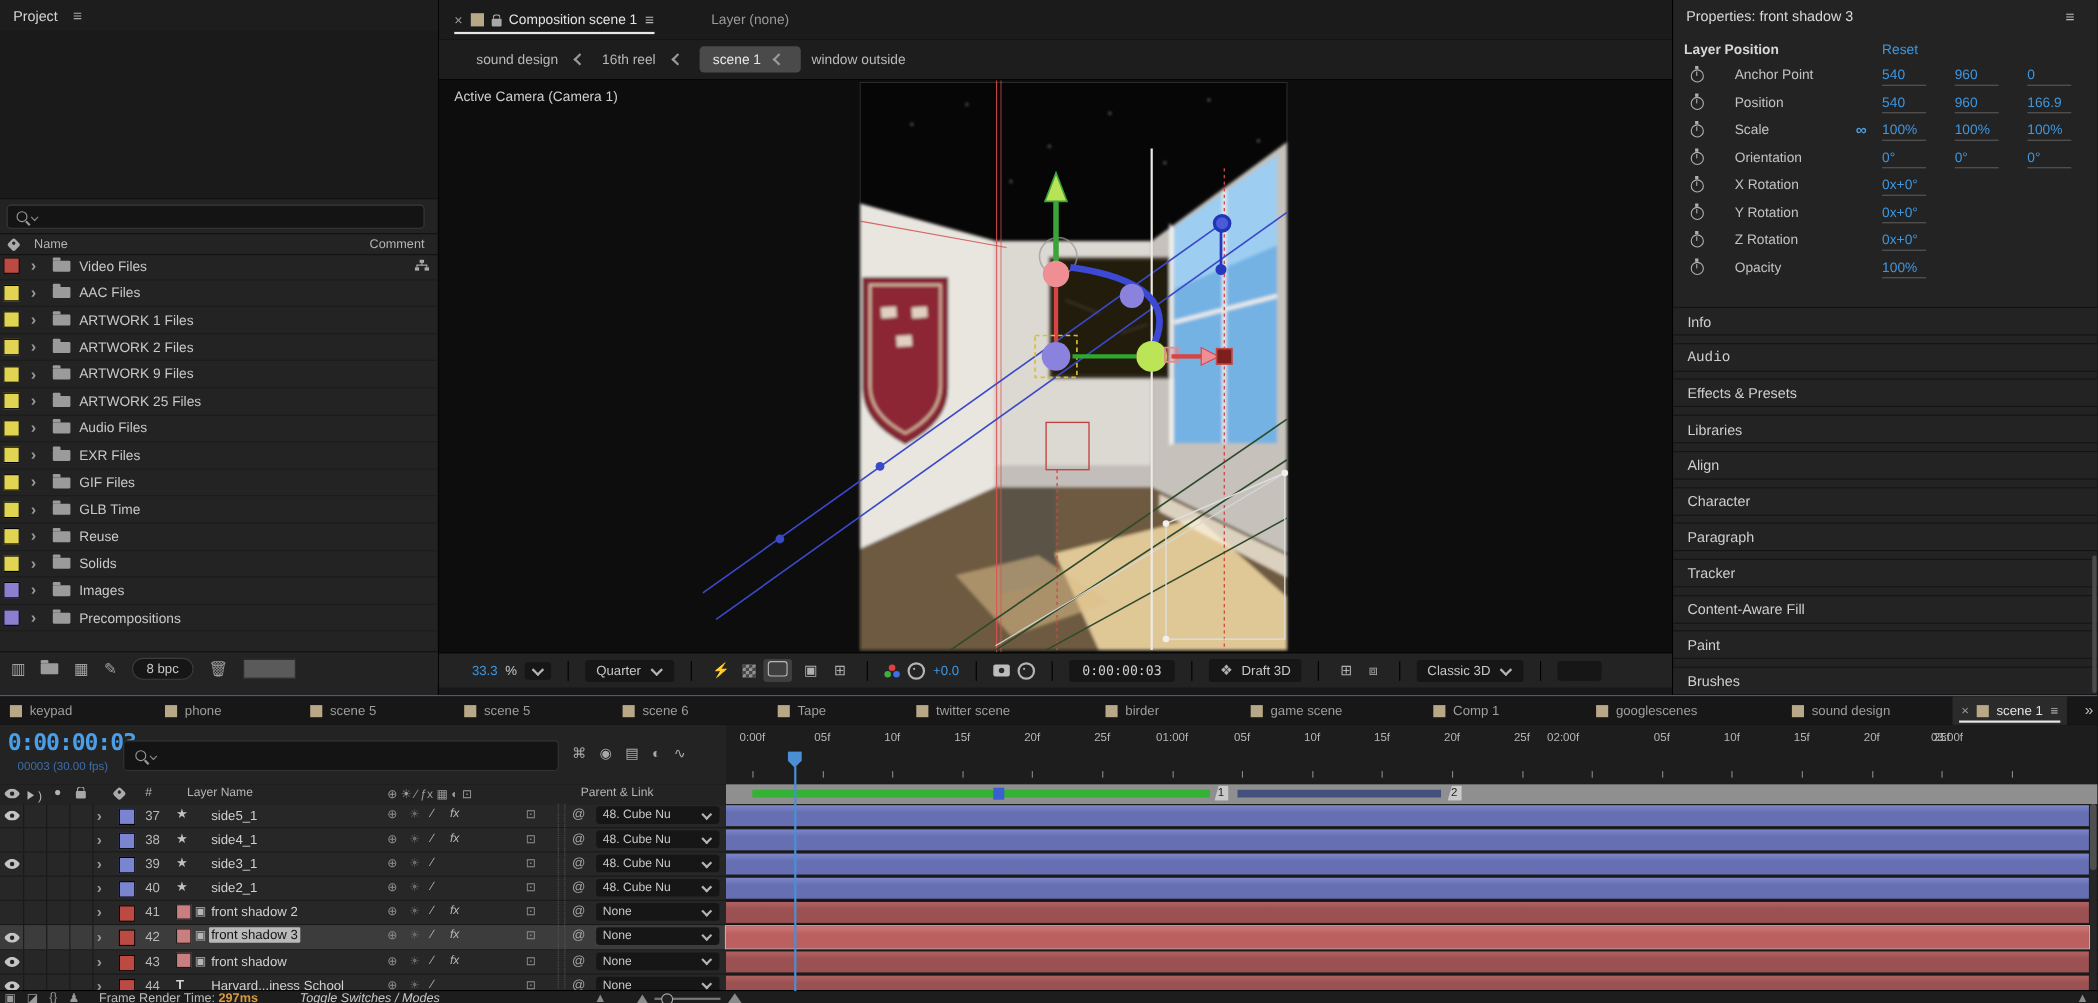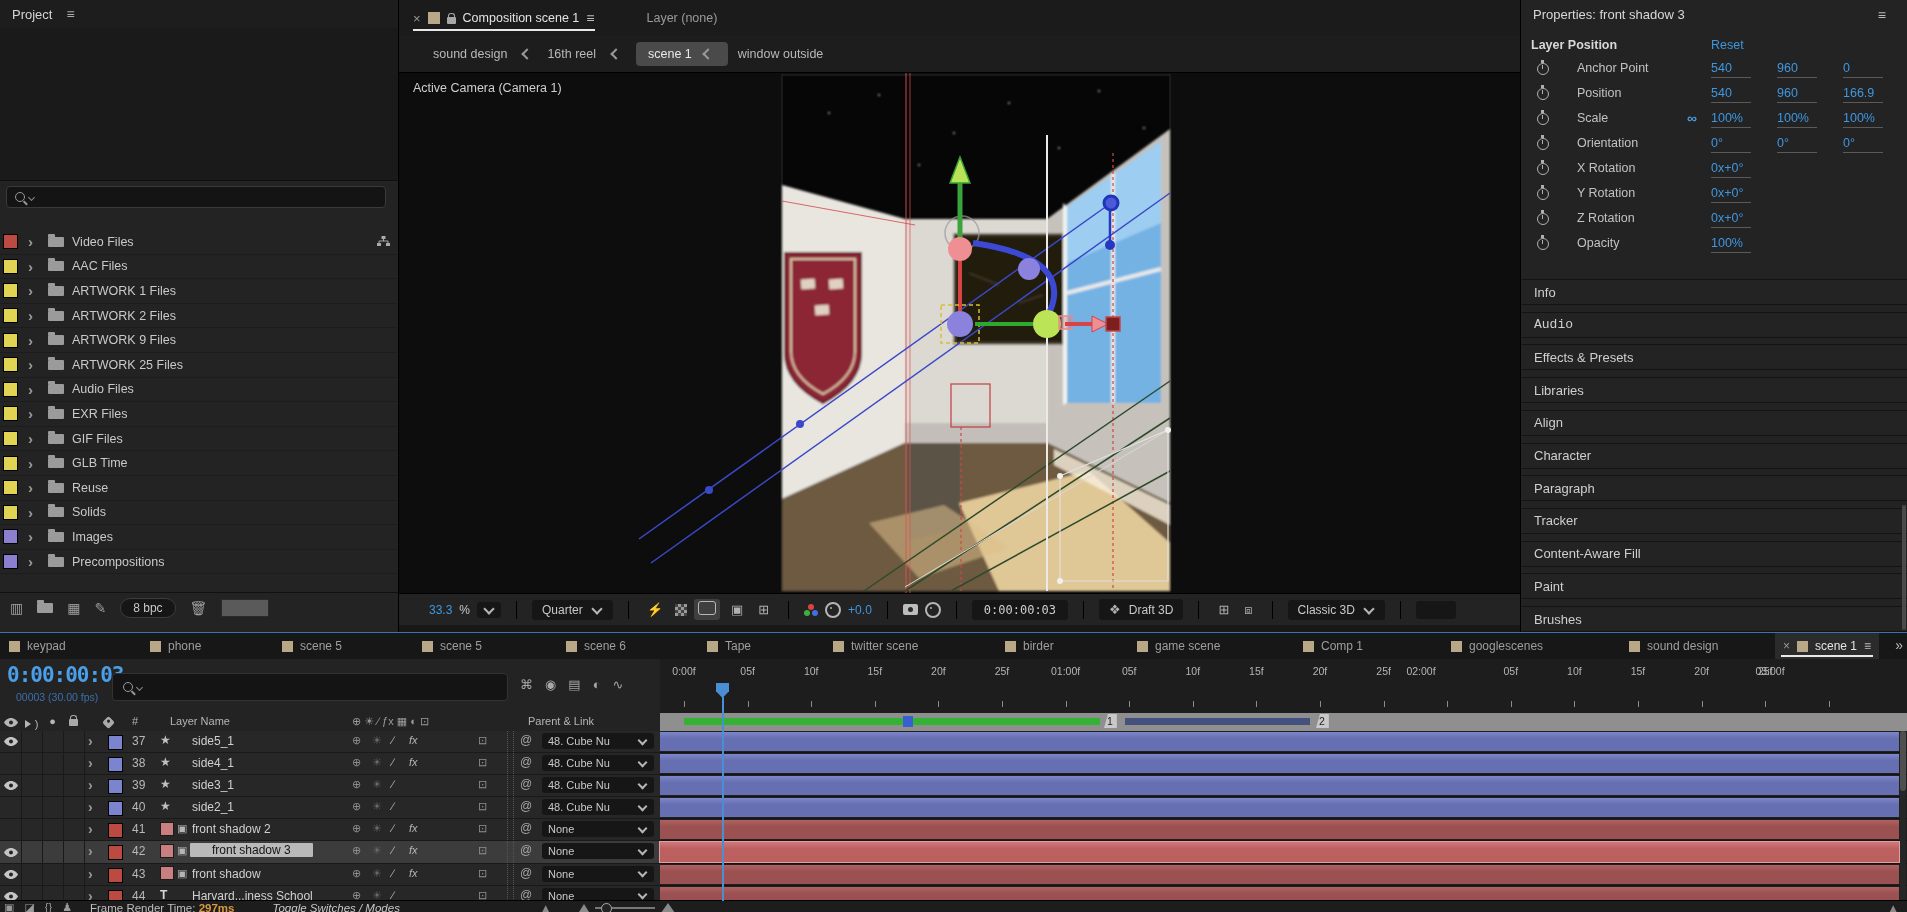--- a/index.html
+++ b/index.html
@@ -118,21 +118,21 @@
   .lrow{height:21.1px;background:#272727;border-bottom:1px solid #191919;position:relative;font-size:12px;}
   .lrow.sel{background:#3c3c3c;}
   .avc{position:absolute;top:0;height:100%;width:21px;border-right:1px solid #1a1a1a;display:flex;align-items:center;justify-content:center;}
   .lexp{position:absolute;left:88px;top:2px;color:#9a9a9a;font-size:14px;font-weight:bold;}
   .lchip{position:absolute;left:108px;top:4px;width:13px;height:13px;border:1px solid #000;}
   .lnum{position:absolute;left:132px;top:3px;color:#b8b8b8;}
   .licon{position:absolute;left:160px;top:2px;color:#c5c5c5;font-size:12px;}
   .licon .solidsq{display:inline-block;width:12px;height:12px;background:#c97f7f;border:1px solid #1a1a1a;vertical-align:middle;}
   .licon .imgic{color:#b5b5b5;font-size:11px;margin-left:3px;}
   .lname{position:absolute;left:192px;top:3px;color:#d0d0d0;}
-  .lname.edit{background:#b9b9b9;color:#141414;padding:0 22px;border-radius:1px;top:2px;left:190px;}
+  .lname.edit{background:#b9b9b9;color:#141414;padding:0 2px;border-radius:1px;top:2px;left:190px;}
   .lsw{position:absolute;left:347px;top:3px;width:155px;color:#8f8f8f;font-size:11px;}
   .lsw span{position:absolute;top:0;}
   .fxi{font-style:italic;color:#b5b5b5;}
   .dotsep{position:absolute;left:507px;top:0;height:100%;border-left:1px dotted #555;}
   .dotsep2{position:absolute;left:513px;top:0;height:100%;border-left:1px dotted #555;}
   .whip{position:absolute;left:520px;top:2px;color:#a5a5a5;font-size:12px;}
   .ppill{position:absolute;left:542px;top:2px;width:112px;height:16px;background:#161616;border-radius:3px;display:flex;align-items:center;justify-content:space-between;padding:0 6px;box-sizing:border-box;}
   .ptext{color:#c8c8c8;font-size:11px;white-space:nowrap;overflow:hidden;}
   #track-rows{position:absolute;left:660px;top:98px;width:1247px;}
   .trow{height:21.1px;border-bottom:1px solid #141414;position:relative;background:#202020;}
@@ -161,20 +161,25 @@
 
   <div class="abs project">
     <div class="proj-head">
       <span>Project</span>
       <span class="menu">≡</span>
     </div>
     <div class="abs proj-preview"></div>
     <div class="abs searchbox">
       <span class="mag"></span>
         <span class="mag-chev"></span>
+    </div>
+    <div class="abs proj-cols">
+      <span class="tag"></span>
+      <span style="width:170px">Name</span>
+      <span style="position:absolute;left:336px">Comment</span>
     </div>
     <div id="project-rows">
         <div class="prow2">
           <span class="chip" style="background:#bb4a42"></span>
           <span class="exp">›</span>
           <span class="folder"></span>
           <span class="pname">Video Files</span>
           <span class="sitemap"><svg width="13" height="11" viewBox="0 0 13 11">
               <rect x="4.5" y="0" width="4" height="3" fill="#aaa"></rect>
               <rect x="0" y="7" width="4" height="3" fill="#aaa"></rect>

